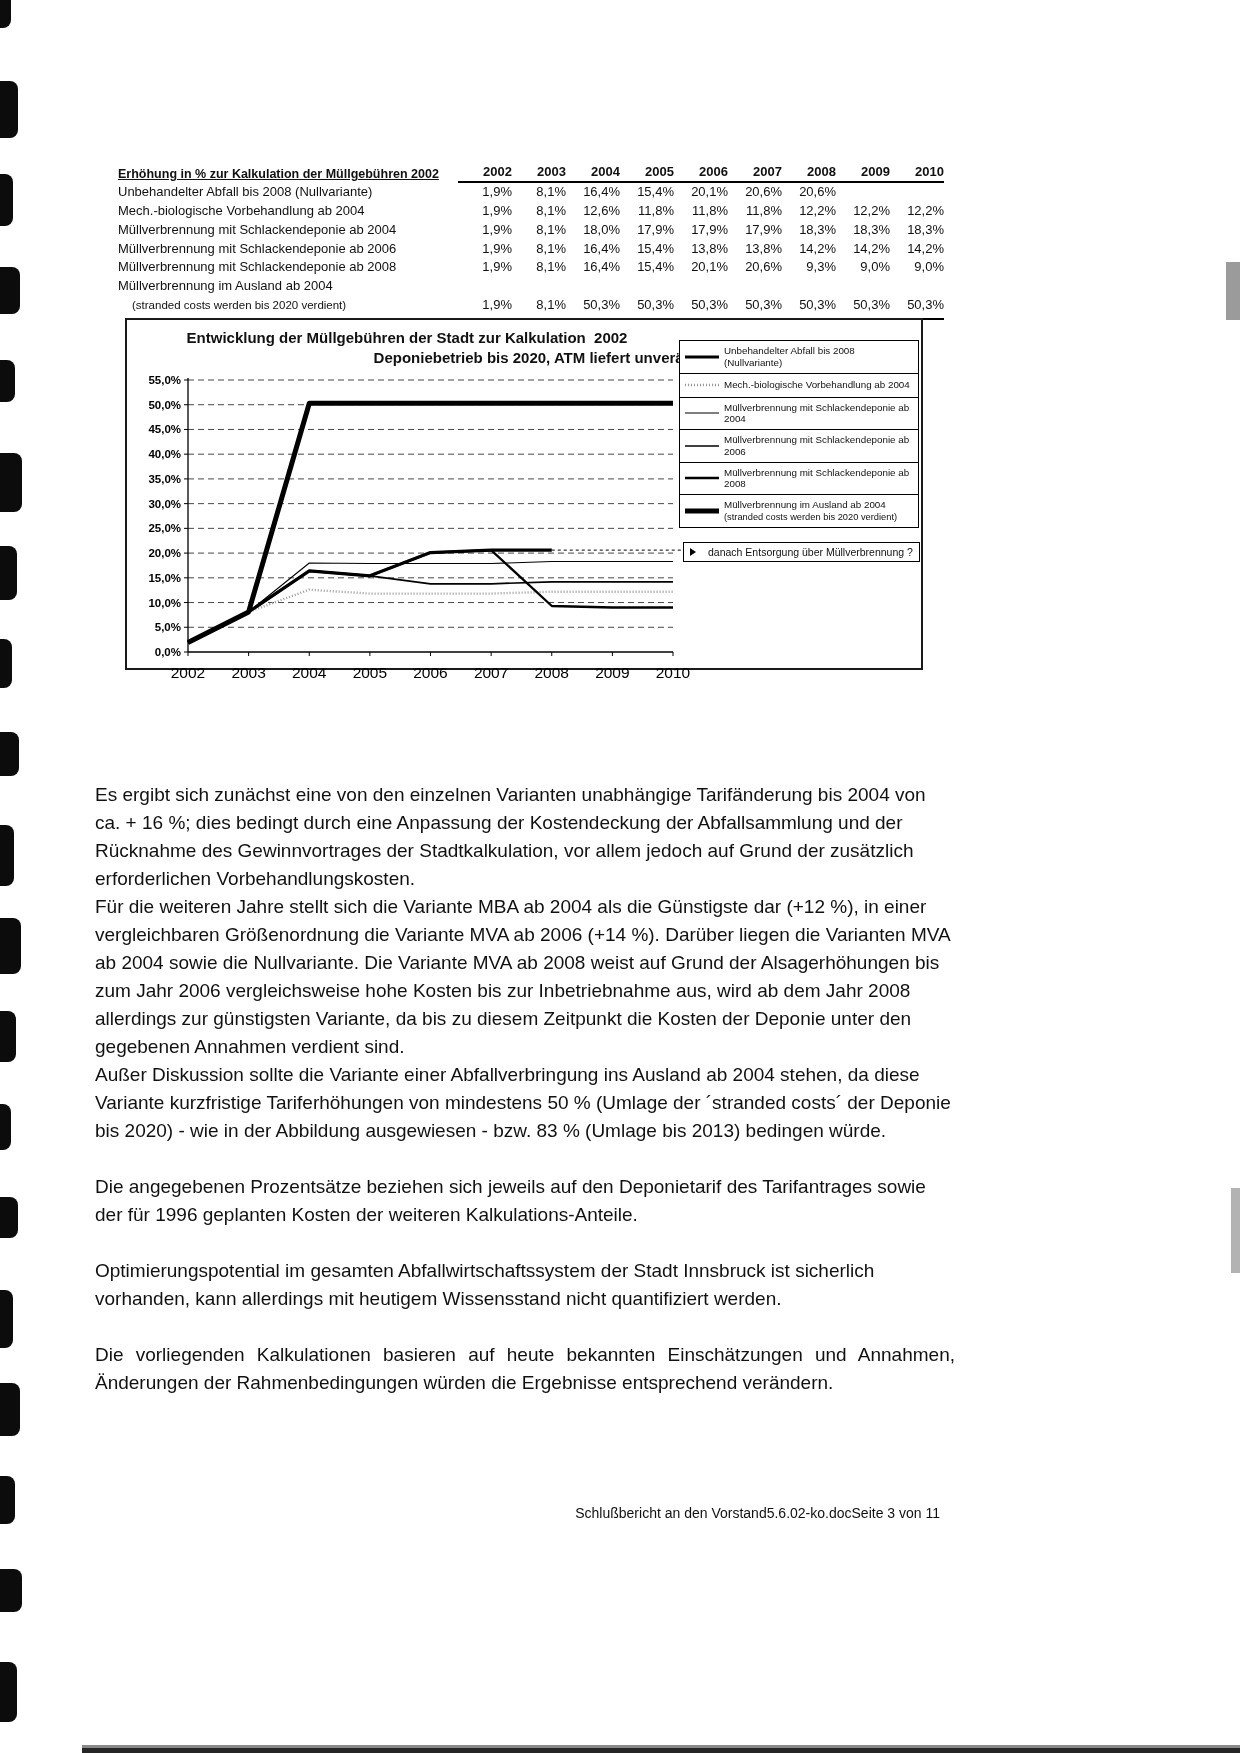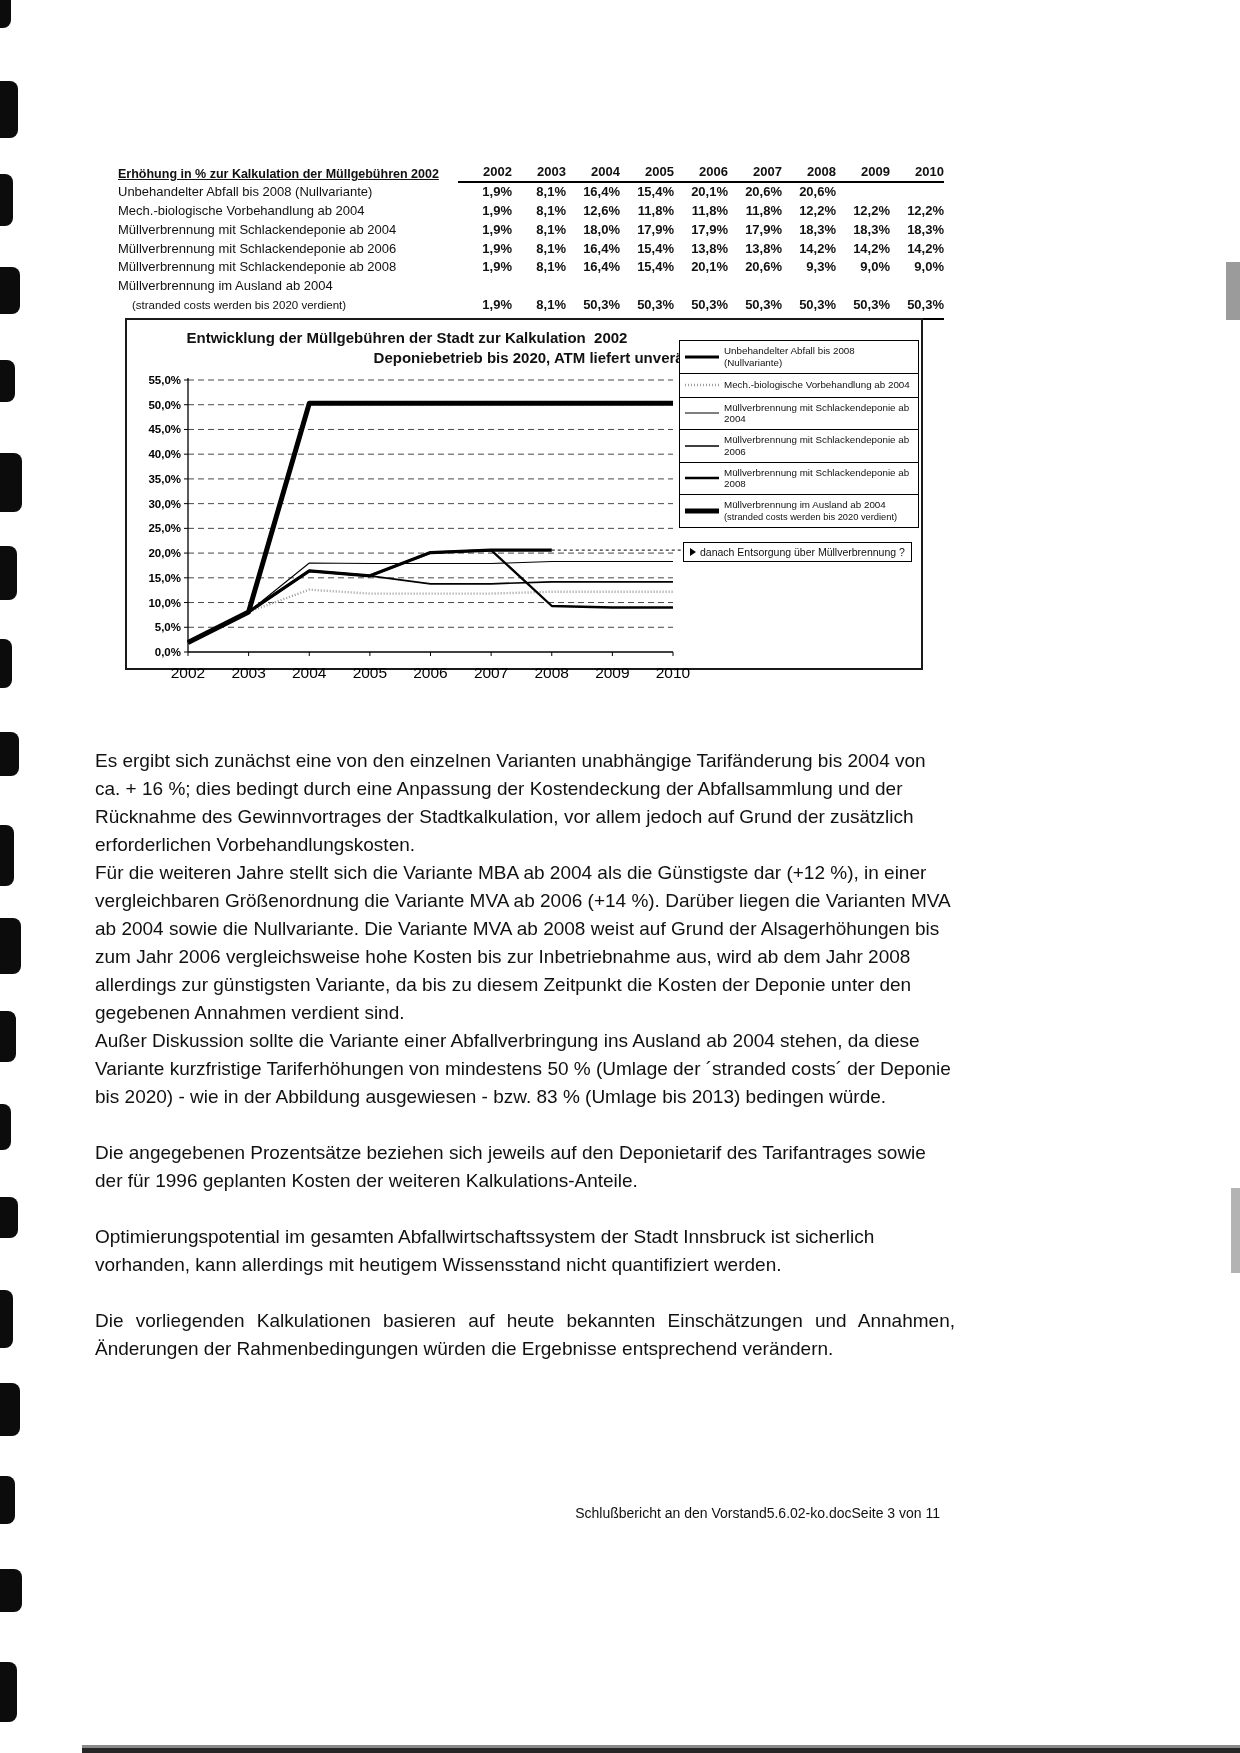--- a/index.html
+++ b/index.html
@@ -17,39 +17,39 @@
          font-size:18px;font-weight:bold;text-decoration:underline}
   
   .table{position:absolute;top:164px;left:118px;width:826px;font-size:13px}
   .table::after{content:"";position:absolute;left:340px;right:0;bottom:-5px;border-bottom:2px solid #000}
   .thead{display:grid;grid-template-columns:340px repeat(9,54px);align-items:end}
   .hlabel{font-weight:bold;font-size:12.5px;text-decoration:underline;padding-bottom:2px}
   .ycell{font-weight:bold;text-align:right;border-bottom:2px solid #000;padding-bottom:2px}
   .trow{display:grid;grid-template-columns:340px repeat(9,54px)}
   .tlabel{line-height:1.45}
   .tsub{display:inline-block;margin-left:14px;font-size:11.5px}
-  .tval{text-align:right;font-weight:bold;align-self:end;line-height:1.45}
+  .tval{text-align:right;font-weight:normal;align-self:end;line-height:1.45}
   
   .chart{position:absolute;top:318px;left:125px;width:798px;height:352px;border:2px solid #1a1a1a;background:#fff}
   .ctitle{margin-top:9px;width:560px;text-align:center;font-weight:bold;font-size:15px;white-space:pre}
   .csub{margin-top:3px;margin-left:60px;width:560px;text-align:right;font-weight:bold;font-size:15px}
   .plot{position:absolute;left:6px;top:50px}
   .ylab{font-family:"Liberation Sans",sans-serif;font-size:11.5px;font-weight:bold}
   .xlab{font-family:"Liberation Sans",sans-serif;font-size:15.5px}
   .legend{position:absolute;left:552px;top:20px;width:240px;border:1.5px solid #000;background:#fff}
   .lg-item{display:flex;align-items:center;gap:4px;padding:4px 4px;border-bottom:1px solid #000;min-height:24px}
   .lg-item:last-child{border-bottom:none}
   .lg-sample{flex:0 0 36px}
   .lg-label{font-size:9.8px;line-height:1.2}
   .lg-label2{font-size:9.3px}
   .callout{position:absolute;left:556px;top:222px;border:1.5px solid #000;background:#fff;
-           font-size:10.5px;padding:3px 6px;display:flex;align-items:center;gap:4px;white-space:nowrap}
+           font-size:10.5px;padding:3px 6px;display:flex;align-items:center;gap:12px;white-space:nowrap}
   .arr{width:0;height:0;border-top:4px solid transparent;border-bottom:4px solid transparent;border-left:6px solid #000}
   
-  .bodytext{position:absolute;top:747px;left:95px;width:860px;font-size:19px;line-height:28px}
+  .bodytext{position:absolute;top:781px;left:95px;width:860px;font-size:19px;line-height:28px}
   .bodytext p{margin:0}
   .bodytext p.gap{margin-top:28px}
   .bodytext p.justify{text-align:justify}
   
   .footer{position:absolute;top:1505px;left:95px;width:845px;display:flex;justify-content:flex-end;font-size:14px}
 </style>
 </head>
 <body>
 
 <div class="page">

